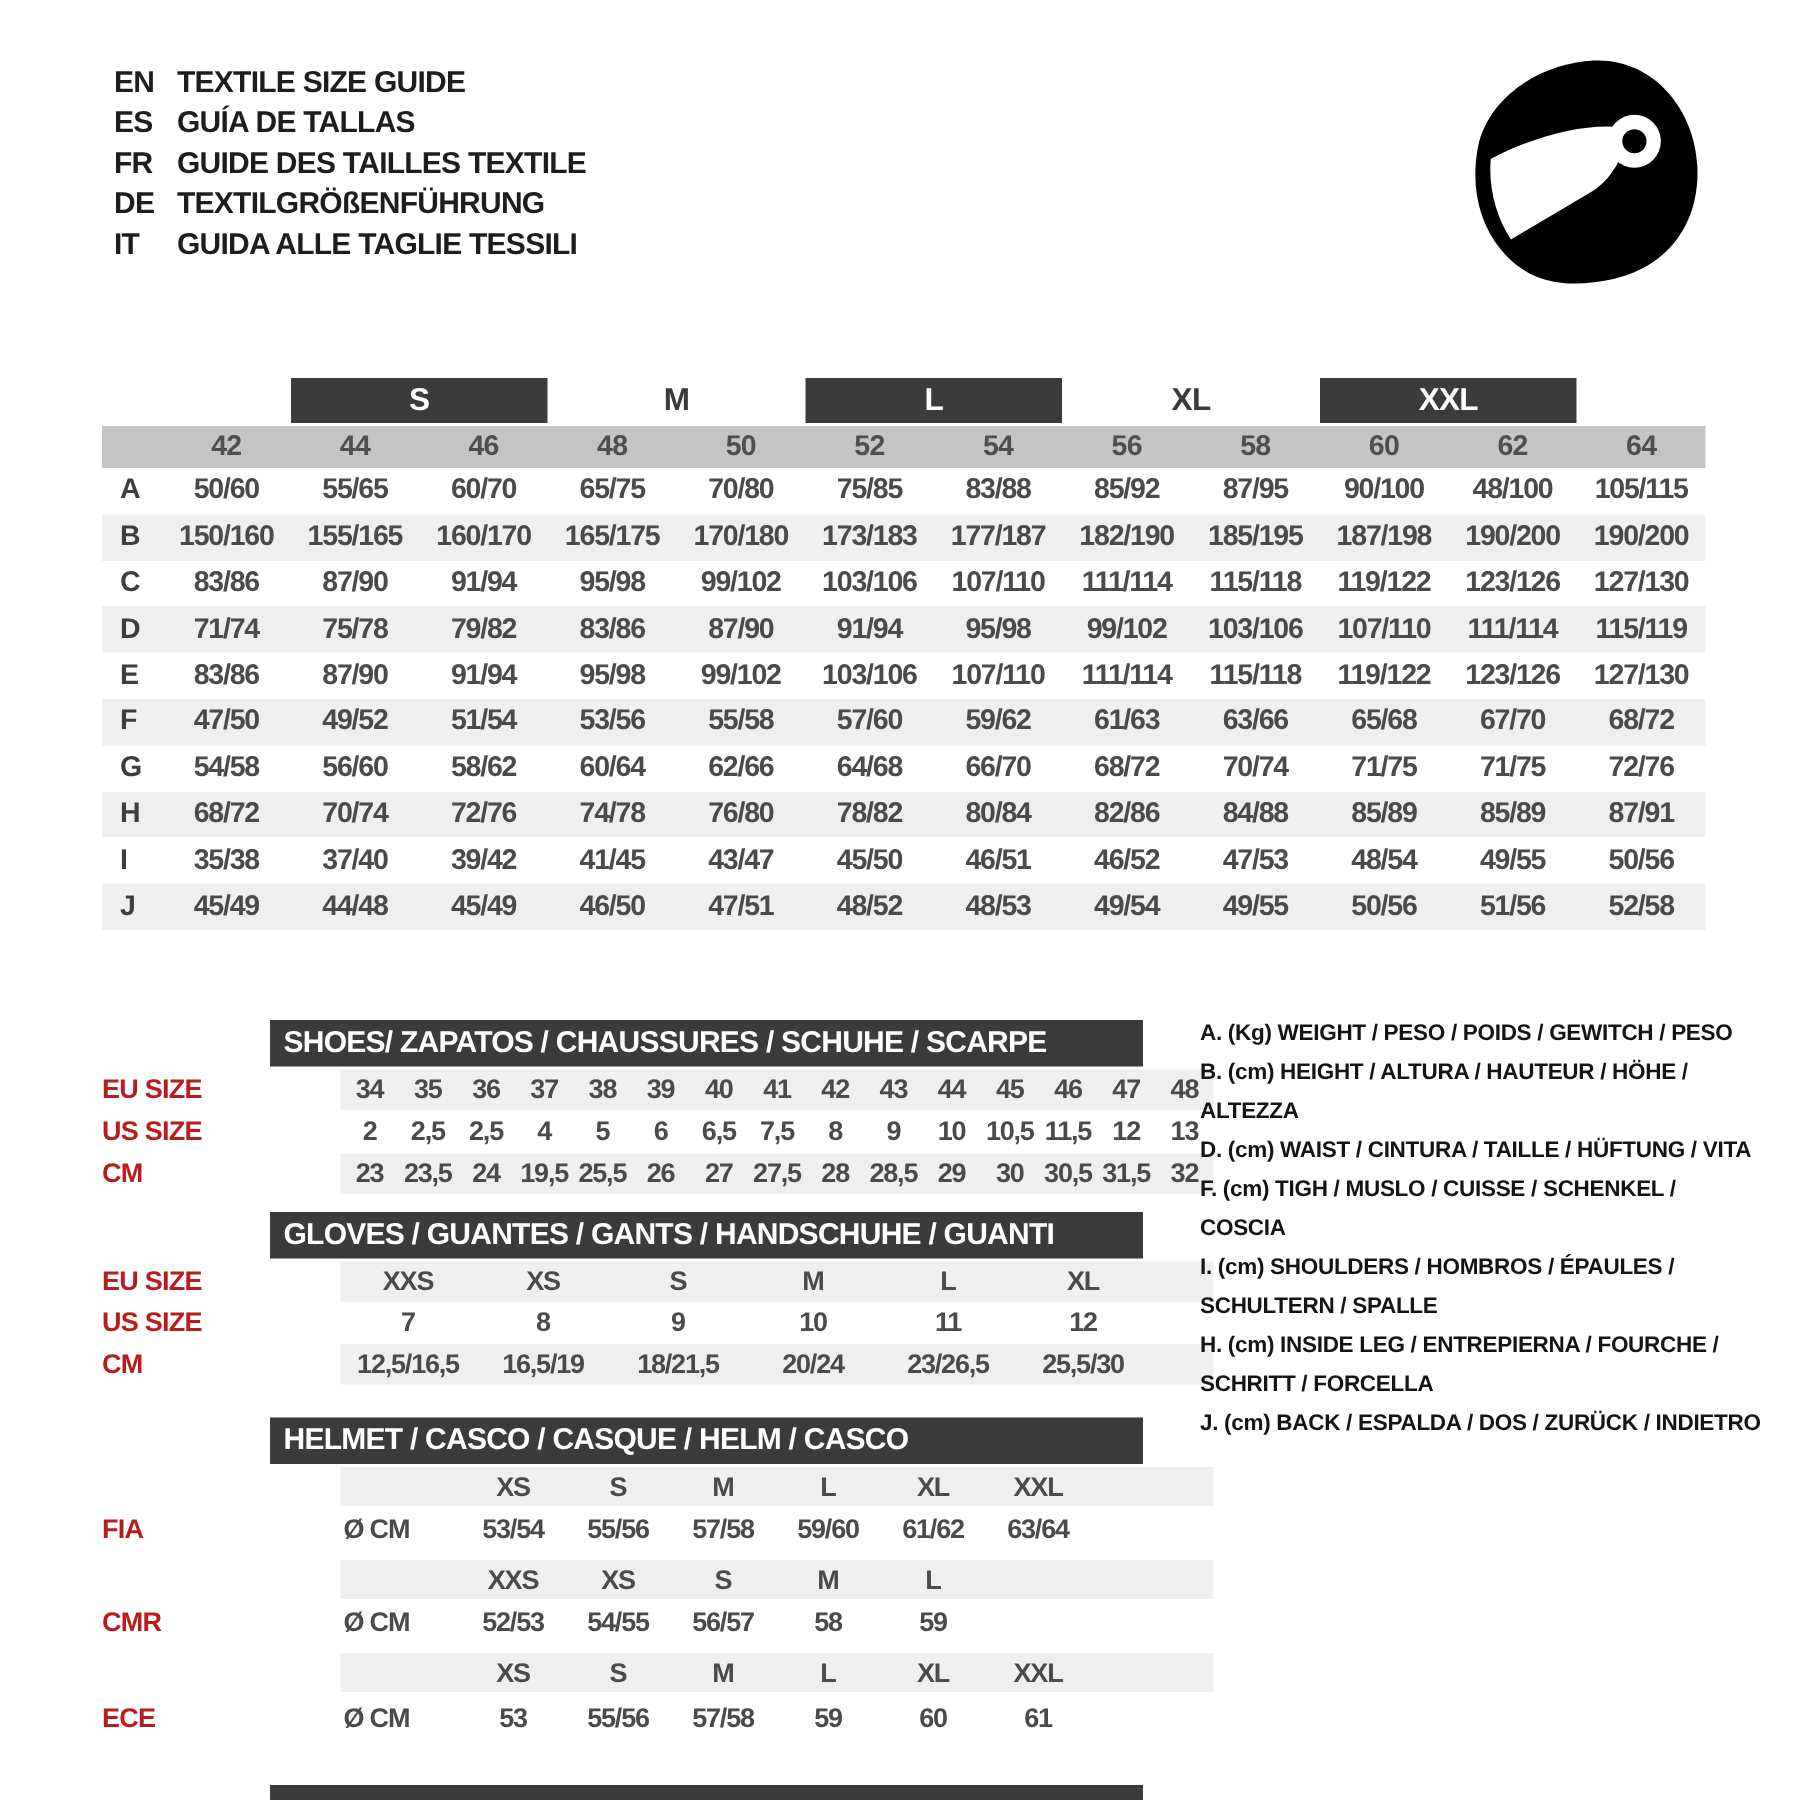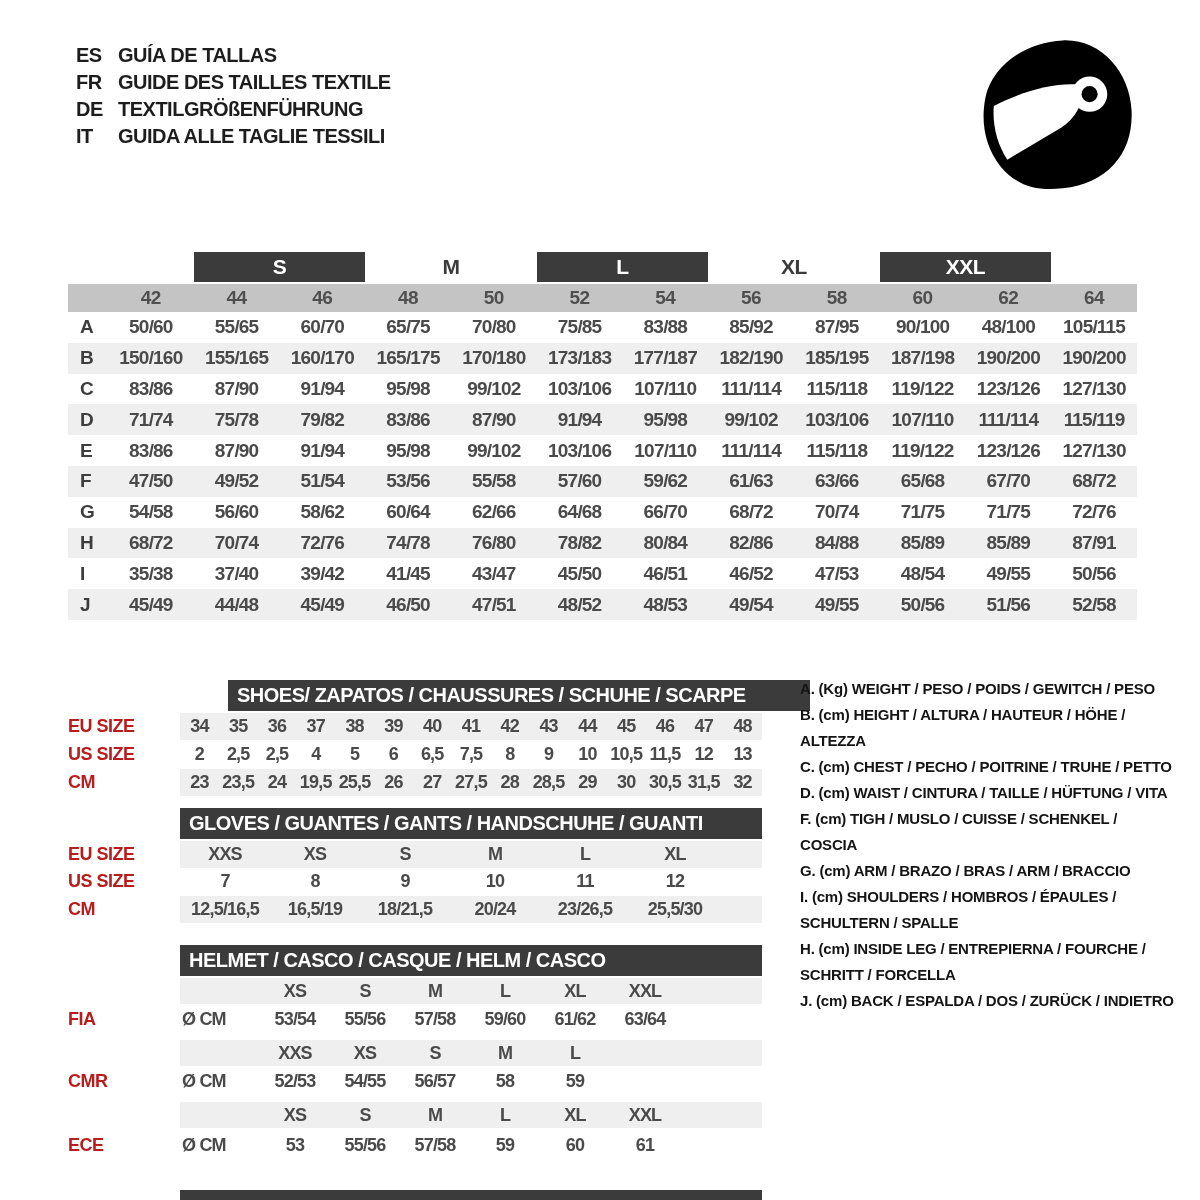--- a/index.html
+++ b/index.html
@@ -30,40 +30,44 @@
     text-align:center;font-size:19px;letter-spacing:-0.8px;color:#4a4a4a;}
   .data-row.striped{background:#efefef;}
   .row-letter{text-align:left;padding-left:12px;letter-spacing:0;color:#3d3d3d;}
 
   
   .sub-header{position:absolute;left:180px;width:582px;height:31px;background:#3b3b3b;color:#fff;
     display:flex;align-items:center;padding-left:9px;box-sizing:border-box;font-size:20px;letter-spacing:-0.5px;white-space:nowrap;}
   .sub-row{position:absolute;left:68px;display:flex;align-items:stretch;}
   .sub-rowlabel{width:112px;flex:none;display:flex;align-items:center;font-size:18px;color:#b91c1c;letter-spacing:-0.5px;}
   .sub-cells{width:582px;flex:none;display:grid;align-items:center;text-align:center;
-    font-size:18px;letter-spacing:-0.8px;color:#4a4a4a;}
+    font-size:18px;letter-spacing:-0.8px;color:#4a4a4a;margin-left:47px;}
   .sub-cells.band{background:#efefef;}
   .cells-15{grid-template-columns:repeat(15,1fr);}
   .cells-6{grid-template-columns:repeat(6,90px) 1fr;}
   .cells-helmet{grid-template-columns:80px repeat(6,70px) 1fr;}
   .unit-cell{text-align:left;padding-left:2px;}
 
   
   .legend{position:absolute;left:800px;top:676px;width:378px;}
   .legend-item{font-size:15px;line-height:26px;color:#141414;letter-spacing:-0.2px;}
 
   
   .cutoff-bar{position:absolute;left:180px;top:1190px;width:582px;height:10px;background:#3b3b3b;}
 </style>
 </head>
 <body>
 
 <div class="page">
 
   <div class="langs">
+      <div class="lang-row">
+        <div class="lang-code">EN</div>
+        <div class="lang-title">TEXTILE SIZE GUIDE</div>
+      </div>
       <div class="lang-row">
         <div class="lang-code">ES</div>
         <div class="lang-title">GUÍA DE TALLAS</div>
       </div>
       <div class="lang-row">
         <div class="lang-code">FR</div>
         <div class="lang-title">GUIDE DES TAILLES TEXTILE</div>
       </div>
       <div class="lang-row">
         <div class="lang-code">DE</div>
@@ -255,21 +259,21 @@
           <div>48/53</div>
           <div>49/54</div>
           <div>49/55</div>
           <div>50/56</div>
           <div>51/56</div>
           <div>52/58</div>
         </div>
       </div>
   </div>
 
-  <div class="sub-header" style="top:680px;margin-left:48px;">SHOES/ ZAPATOS / CHAUSSURES / SCHUHE / SCARPE</div>
+  <div class="sub-header" style="top:680px;">SHOES/ ZAPATOS / CHAUSSURES / SCHUHE / SCARPE</div>
   <div>
       <div class="sub-row" style="top: 713px; height: 27px;">
         <div class="sub-rowlabel">EU SIZE</div>
         <div class="sub-cells cells-15 band">
           <div>34</div>
           <div>35</div>
           <div>36</div>
           <div>37</div>
           <div>38</div>
           <div>39</div>
@@ -444,24 +448,22 @@
           <div>60</div>
           <div>61</div>
           <div></div>
         </div>
       </div>
     </div>
 
   <div class="legend">
       <div class="legend-item">A. (Kg) WEIGHT / PESO / POIDS / GEWITCH / PESO</div>
       <div class="legend-item">B. (cm) HEIGHT / ALTURA / HAUTEUR / HÖHE / ALTEZZA</div>
-      <div class="legend-item">C. (cm) CHEST / PECHO / POITRINE / TRUHE / PETTO</div>
       <div class="legend-item">D. (cm) WAIST / CINTURA / TAILLE / HÜFTUNG / VITA</div>
       <div class="legend-item">F. (cm) TIGH / MUSLO / CUISSE / SCHENKEL / COSCIA</div>
-      <div class="legend-item">G. (cm) ARM / BRAZO / BRAS / ARM / BRACCIO</div>
       <div class="legend-item">I. (cm) SHOULDERS / HOMBROS / ÉPAULES / SCHULTERN / SPALLE</div>
       <div class="legend-item">H. (cm) INSIDE LEG / ENTREPIERNA / FOURCHE / SCHRITT / FORCELLA</div>
       <div class="legend-item">J. (cm) BACK / ESPALDA / DOS / ZURÜCK / INDIETRO</div>
     </div>
 
   <div class="cutoff-bar"></div>
 
 </div>
 
 </body></html>

